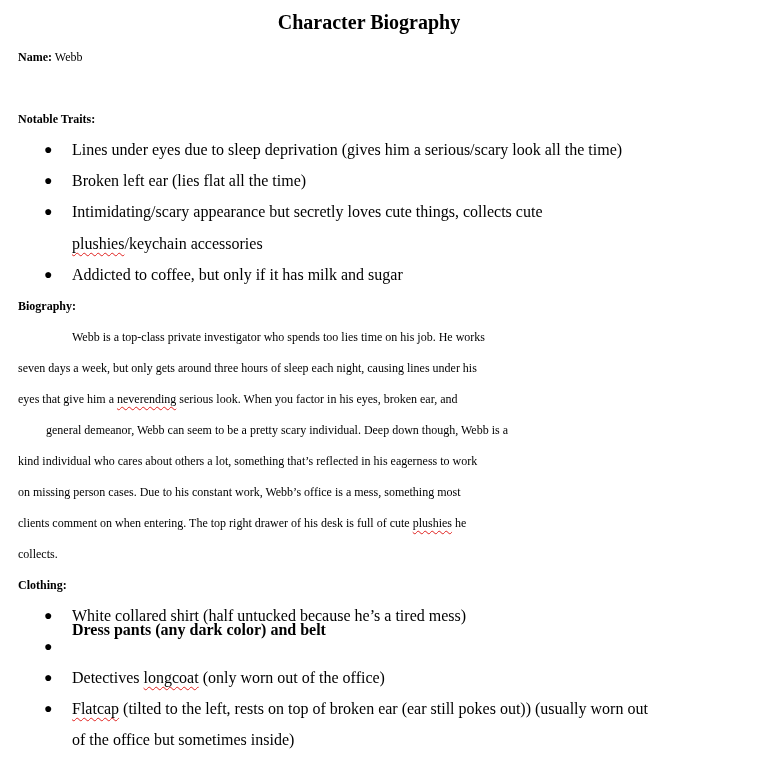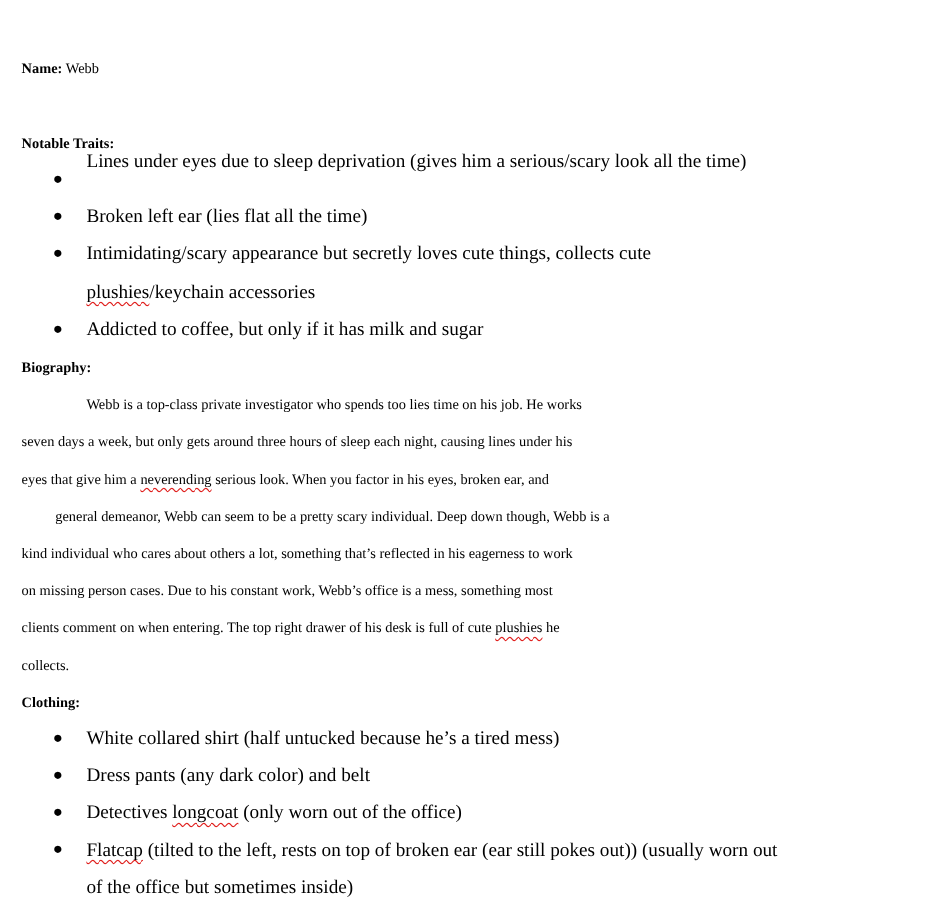--- a/index.html
+++ b/index.html
@@ -60,31 +60,32 @@
       text-decoration: underline wavy #e0211f;
       text-decoration-thickness: 1px;
       text-underline-offset: 3px;
     }
   </style>
 </head>
 <body>
 
 <div class="page">
 
+  <div class="title">Character Biography</div>
 
   <div class="line" style="top:46px;">
     <span class="label">Name:</span><span> Webb</span>
   </div>
 
 
   <div class="line label" style="top:108px;">Notable Traits:</div>
 
   <div>
     <span class="bullet" style="top:139px;">●</span>
-    <span class="bullet-text" style="top:124px;">Lines under eyes due to sleep deprivation (gives him a serious/scary look all the time)</span>
+    <span class="bullet-text" style="top:139px;">Lines under eyes due to sleep deprivation (gives him a serious/scary look all the time)</span>
 
     <span class="bullet" style="top:170px;">●</span>
     <span class="bullet-text" style="top:170px;">Broken left ear (lies flat all the time)</span>
 
     <span class="bullet" style="top:201px;">●</span>
     <span class="bullet-text" style="top:201px;">Intimidating/scary appearance but secretly loves cute things, collects cute</span>
     <span class="bullet-text" style="top:233px;"><span class="squiggle" style="text-decoration-color: rgb(224, 33, 31);">plushies</span><span>/keychain accessories</span></span>
 
     <span class="bullet" style="top:264px;">●</span>
     <span class="bullet-text" style="top:264px;">Addicted to coffee, but only if it has milk and sugar</span>
@@ -103,21 +104,21 @@
     <div class="line" style="top:543px;">collects.</div>
   </div>
 
   <div class="line label" style="top:574px;">Clothing:</div>
 
   <div>
     <span class="bullet" style="top:605px;">●</span>
     <span class="bullet-text" style="top:605px;">White collared shirt (half untucked because he’s a tired mess)</span>
 
     <span class="bullet" style="top:636px;">●</span>
-    <span class="bullet-text" style="top:636px;">Dress pants (any dark color) and belt</span>
+    <span class="bullet-text" style="top:619px;font-weight:bold;">Dress pants (any dark color) and belt</span>
 
     <span class="bullet" style="top:667px;">●</span>
     <span class="bullet-text" style="top:667px;"><span>Detectives </span><span class="squiggle" style="text-decoration-color: rgb(224, 33, 31);">longcoat</span><span> (only worn out of the office)</span></span>
 
     <span class="bullet" style="top:698px;">●</span>
     <span class="bullet-text" style="top:698px;"><span></span><span class="squiggle" style="text-decoration-color: rgb(224, 33, 31);">Flatcap</span><span> (tilted to the left, rests on top of broken ear (ear still pokes out)) (usually worn out</span></span>
     <span class="bullet-text" style="top:729px;text-align:right;">of the office but sometimes inside)</span>
   </div>
 
 </div>

